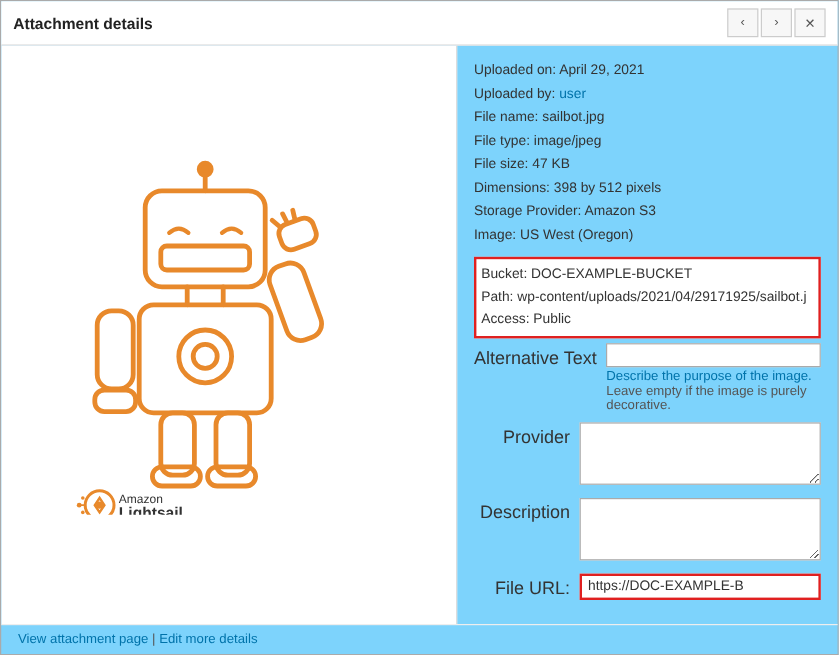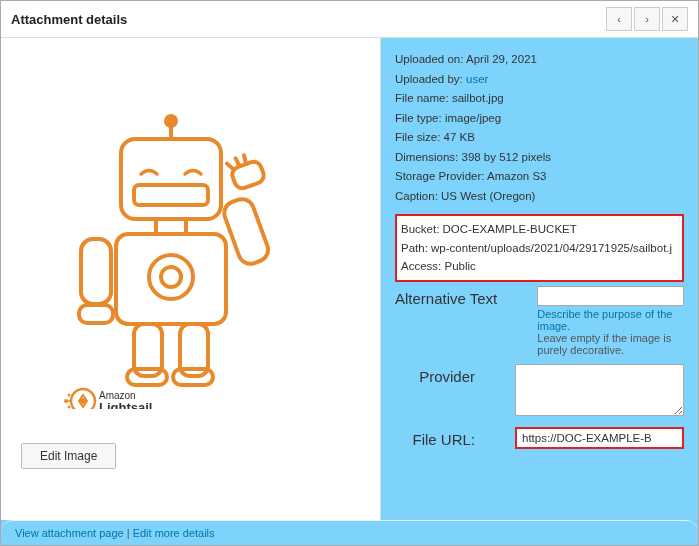--- a/index.html
+++ b/index.html
@@ -128,21 +128,20 @@
       min-width: 88px;
       text-align: right;
       padding-right: 8px;
       padding-top: 4px;
       font-size: 15px;
       color: #333;
     }
 
     .form-field {
       flex: 1;
-      margin-left: 32px;
     }
 
     .form-input {
       width: 100%;
       padding: 3px 5px;
       border: 1px solid #aaa;
       font-size: 11.5px;
       background: #fff;
       color: #333;
     }
@@ -180,21 +179,20 @@
       font-size: 11px;
       color: #555;
       display: block;
     }
 
     .footer-links {
       padding: 6px 14px;
       border-top: 1px solid #eee;
       font-size: 11px;
       color: #0073aa;
-      border-radius: 12px;
     }
 
     .footer-links a {
       color: #0073aa;
       text-decoration: none;
     }
 
     .divider-text {
       color: #555;
     }
@@ -269,41 +267,40 @@
             <circle cx="8" cy="8" r="1.5" fill="#e8892b"></circle>
             <circle cx="8" cy="20" r="1.5" fill="#e8892b"></circle>
 
             <line x1="10" y1="14" x2="5" y2="14" stroke="#e8892b" stroke-width="1.5"></line>
 
             <text x="38" y="12" font-family="Arial, sans-serif" font-size="10" fill="#333" font-weight="normal">Amazon</text>
             <text x="38" y="25" font-family="Arial, sans-serif" font-size="13" fill="#333" font-weight="bold">Lightsail</text>
           </g>
         </svg>
       </div>
-      <button class="edit-image-btn">Edit Image</button>
     </div>
 
     <div class="right-panel">
 
       <div class="meta-section">
         <span>Uploaded on:</span>
         <span>April 29, 2021</span><br>
         <span>Uploaded by:</span>
         <a href="#">user</a><br>
         <span>File name:</span>
         <span>sailbot.jpg</span><br>
         <span>File type:</span>
         <span>image/jpeg</span><br>
         <span>File size:</span>
         <span>47 KB</span><br>
         <span>Dimensions:</span>
         <span>398 by 512 pixels</span><br>
         <span>Storage Provider:</span>
         <span>Amazon S3</span><br>
-        <span>Caption:</span>
+        <span>Image:</span>
         <span>US West (Oregon)</span>
       </div>
 
       <div class="highlighted-box">
         <span>Bucket:</span>
         <span>DOC-EXAMPLE-BUCKET</span><br>
         <span>Path:</span>
         <span>wp-content/uploads/2021/04/29171925/sailbot.j</span><br>
         <span>Access:</span>
         <span>Public</span>
@@ -319,20 +316,26 @@
       </div>
 
 
       <div class="form-row">
         <label class="form-label">Provider</label>
         <div class="form-field">
           <textarea class="form-textarea" style=""></textarea>
         </div>
       </div>
 
+      <div class="form-row">
+        <label class="form-label">Description</label>
+        <div class="form-field">
+          <textarea class="form-textarea" style=""></textarea>
+        </div>
+      </div>
 
       <div class="form-row">
         <label class="form-label">File URL:</label>
         <div class="form-field">
           <input type="text" class="form-input-url" value="https://DOC-EXAMPLE-B" style="">
           
         </div>
       </div>
     </div>
   </div>

